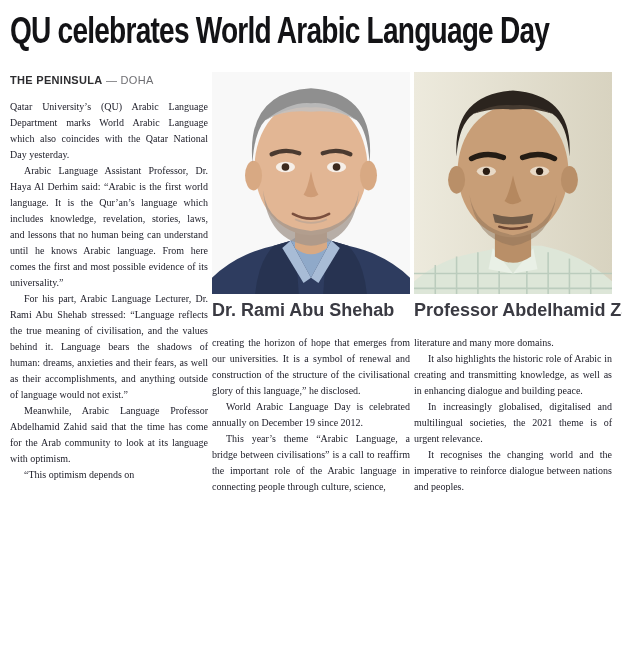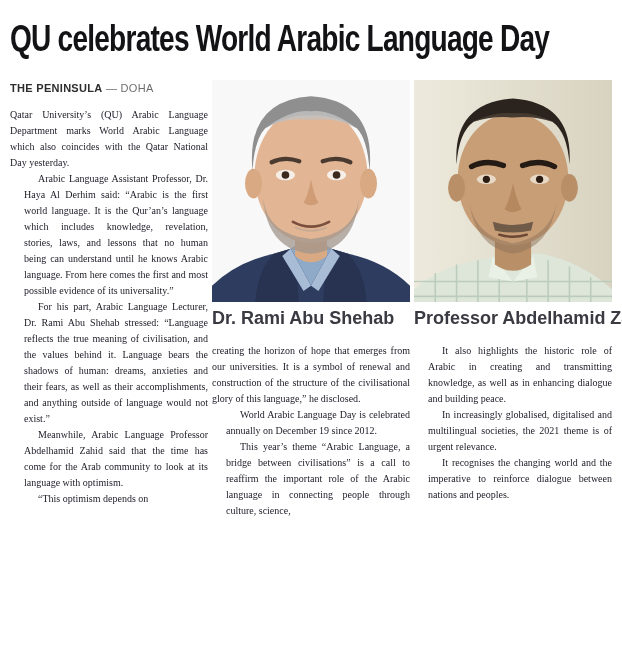--- a/index.html
+++ b/index.html
@@ -3,21 +3,21 @@
 <meta charset="utf-8">
 <style>
   * { margin: 0; padding: 0; box-sizing: border-box; }
   html, body { background: #ffffff; }
   .page {
     position: relative;
     width: 622px;
     height: 661px;
     background: #ffffff;
     overflow: hidden;
-    padding: 16px 10px 0 10px;
+    padding: 8px 10px 0 10px;
     font-family: "Liberation Serif", "DejaVu Serif", serif;
   }
   .headline {
     font-family: "Liberation Sans", "DejaVu Sans", sans-serif;
     font-weight: bold;
     font-size: 36px;
     letter-spacing: -1px;
     color: #131316;
     white-space: nowrap;
     transform: scaleX(0.78);
@@ -38,21 +38,21 @@
     white-space: nowrap;
   }
   .byline .source { font-weight: bold; color: #2d2d30; }
   .byline .sep, .byline .location { color: #6e6e72; font-weight: normal; }
   .body-text p {
     font-size: 10px;
     line-height: 16px;
     color: #1b1b26;
     text-align: justify;
   }
-  .body-text p.indent { text-indent: 14px; margin-left: 14px; }
+  .body-text p.indent { text-indent: 14px; }
   .photo-frame {
     width: 100%;
     height: 222px;
     overflow: hidden;
     display: block;
   }
   .photo-frame svg { display: block; width: 100%; height: 100%; }
   .caption {
     font-family: "Liberation Sans", "DejaVu Sans", sans-serif;
     font-size: 18px;
@@ -183,20 +183,21 @@
           <path d="M 93 104 Q 89 122 85 128 Q 93 134 101 128 Q 97 122 93 104" fill="#b5885f"></path>
 
           <path d="M 74 140 Q 93 146 112 140 L 110 148 Q 93 152 76 148 Z" fill="#5a4a3c" opacity="0.8"></path>
           <path d="M 52 122 Q 58 164 93 170 Q 128 164 134 122 Q 128 154 93 160 Q 58 154 52 122 Z" fill="#8d7257" opacity="0.5"></path>
 
           <path d="M 80 152 Q 93 156 106 152" stroke="#6b4734" stroke-width="2.2" fill="none" stroke-linecap="round"></path>
         </svg>
       </div>
       <div class="caption">Professor Abdelhamid Zahid</div>
       <div class="body-text">
+        <p>literature and many more domains.</p>
         <p class="indent">It also highlights the historic role of Arabic in creating and transmitting knowledge, as well as in enhancing dialogue and building peace.</p>
         <p class="indent">In increasingly globalised, digitalised and multilingual societies, the 2021 theme is of urgent relevance.</p>
         <p class="indent">It recognises the changing world and the imperative to reinforce dialogue between nations and peoples.</p>
       </div>
     </div>
 
   </div>
 </div>
 
 </body></html>

